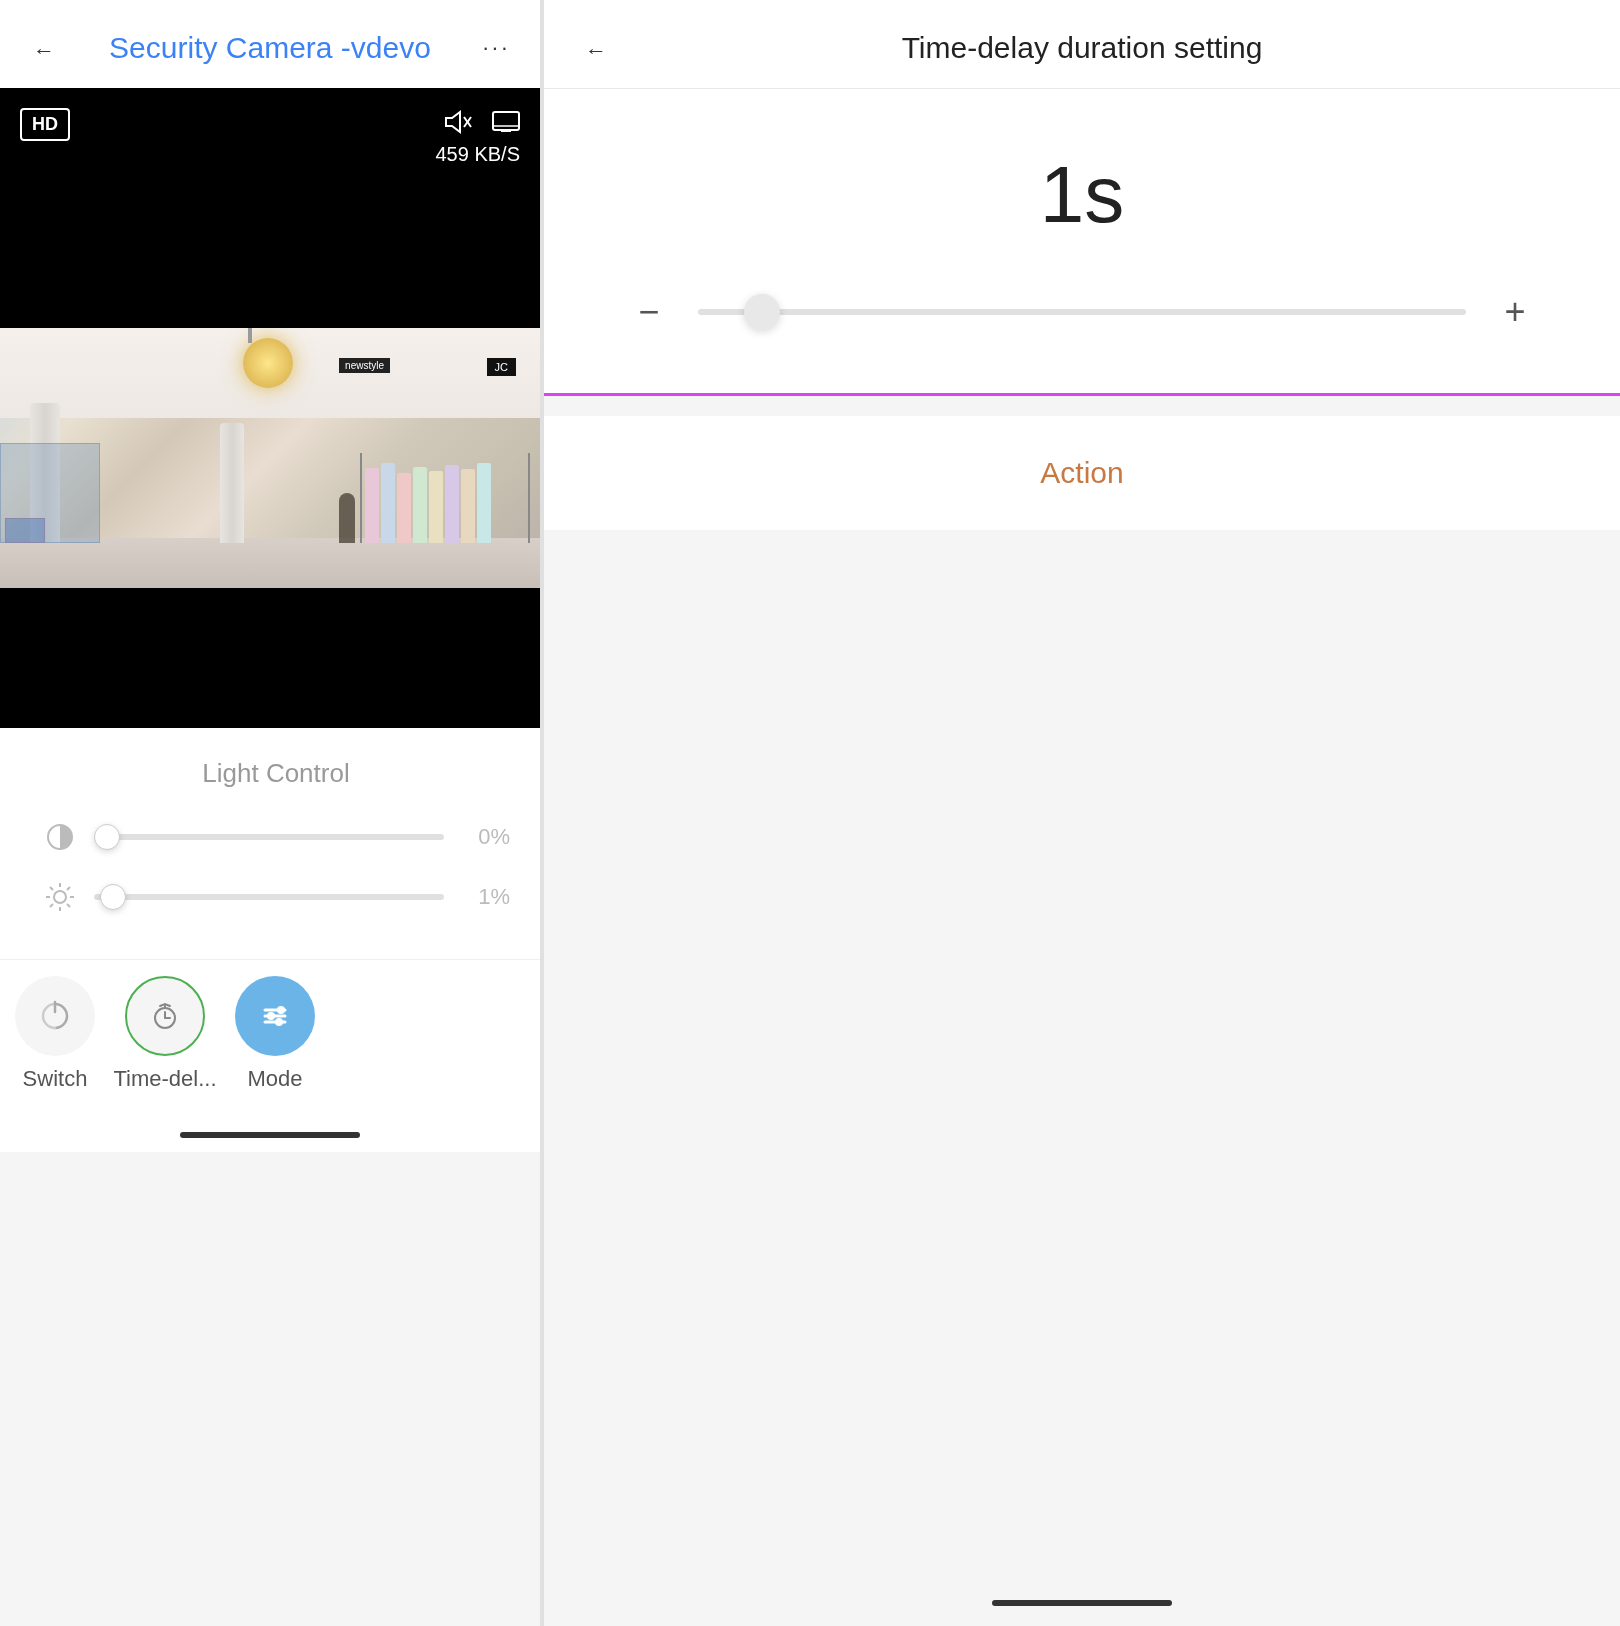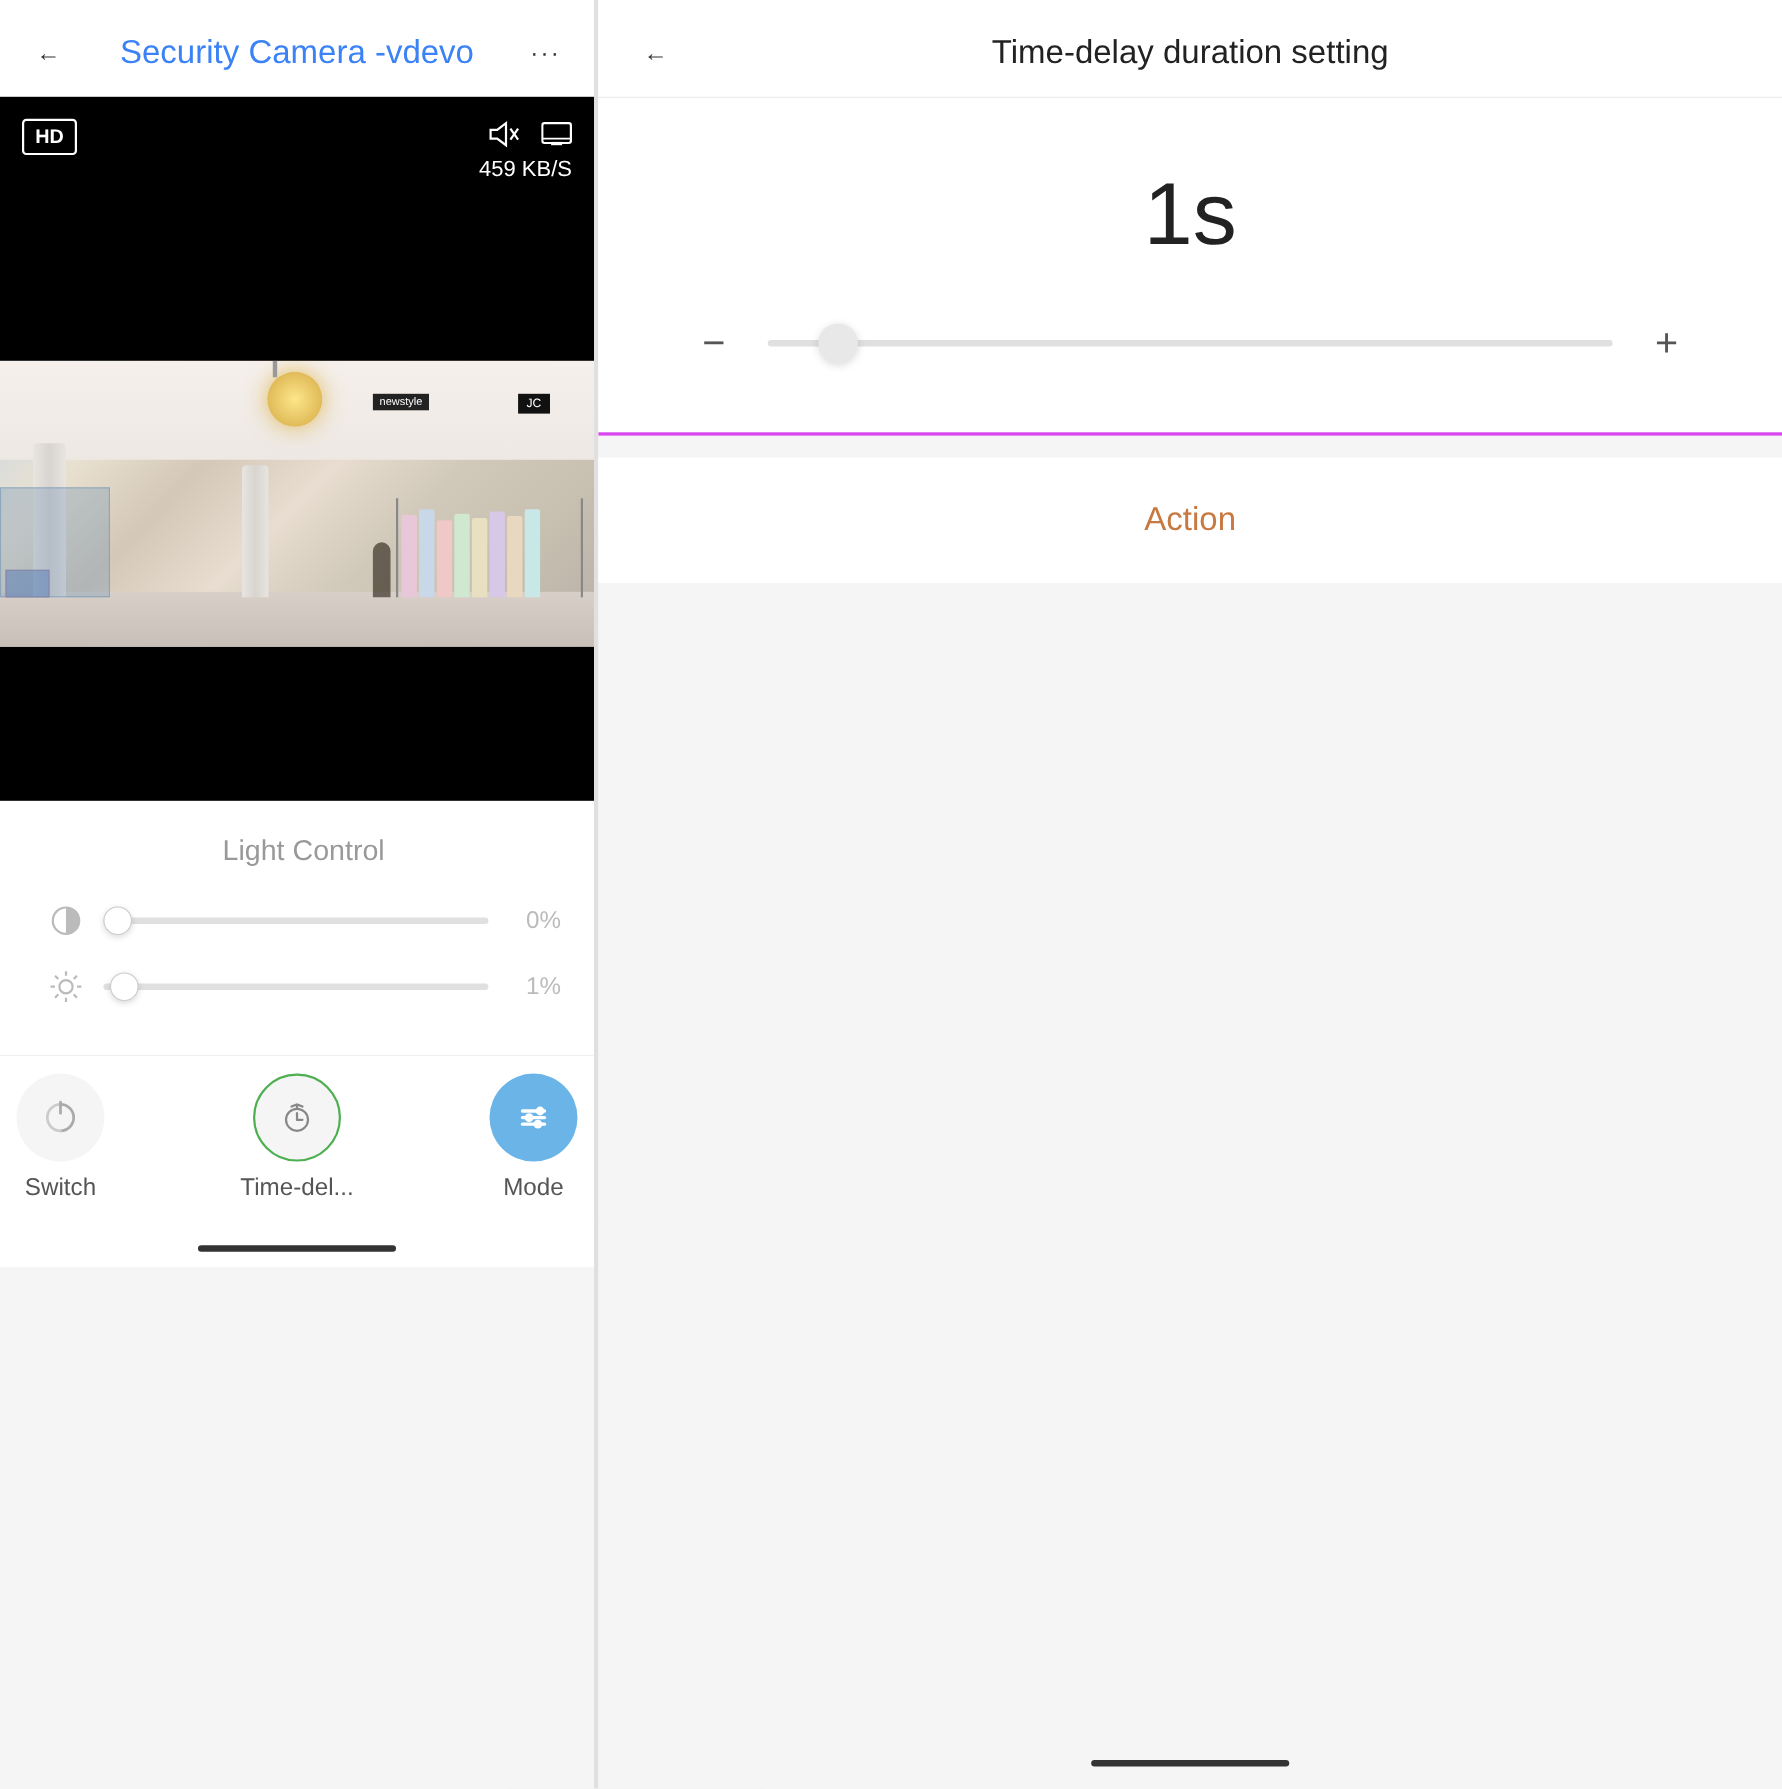--- a/index.html
+++ b/index.html
@@ -212,21 +212,21 @@
       font-size: 22px;
       color: #bbb;
       flex-shrink: 0;
     }
 
     
     .bottom-buttons {
       background: #fff;
       padding: 16px 0 20px 0;
       display: flex;
-      justify-content: space-between;
+      justify-content: flex-start;
       align-items: flex-start;
       border-top: 1px solid #f0f0f0;
     }
 
     .control-btn {
       display: flex;
       flex-direction: column;
       align-items: center;
       gap: 10px;
       cursor: pointer;
@@ -448,21 +448,21 @@
             <div style="width:14px;height:70px;background:#f0c8c8;border-radius:2px 2px 0 0;"></div>
             <div style="width:14px;height:76px;background:#d0e8d0;border-radius:2px 2px 0 0;"></div>
             <div style="width:14px;height:72px;background:#e8e0c0;border-radius:2px 2px 0 0;"></div>
             <div style="width:14px;height:78px;background:#d8c8e8;border-radius:2px 2px 0 0;"></div>
             <div style="width:14px;height:74px;background:#e8d8c0;border-radius:2px 2px 0 0;"></div>
             <div style="width:14px;height:80px;background:#c8e8e8;border-radius:2px 2px 0 0;"></div>
           </div>
           <div style="width:2px;height:90px;background:#888;"></div>
         </div>
 
-        <div style="position:absolute;top:30px;right:40px;background:#111;color:#fff;font-size:11px;padding:3px 8px;font-family:sans-serif;">JC</div>
+        <div style="position:absolute;top:30px;right:24px;background:#111;color:#fff;font-size:11px;padding:3px 8px;font-family:sans-serif;">JC</div>
         <div style="position:absolute;top:30px;right:150px;background:#222;color:#fff;font-size:10px;padding:2px 6px;font-family:sans-serif;">newstyle</div>
 
         <div style="position:absolute;bottom:45px;left:0;width:100px;height:100px;background:rgba(100,140,180,0.3);border:1px solid rgba(100,140,180,0.5);"></div>
         <div style="position:absolute;bottom:45px;left:5px;width:40px;height:25px;background:rgba(80,120,180,0.5);border:1px solid #88a;"></div>
 
         <div style="position:absolute;bottom:45px;right:185px;width:16px;height:50px;background:rgba(60,50,40,0.7);border-radius:8px 8px 0 0;"></div>
       </div>
     </div>
   </div>
 

